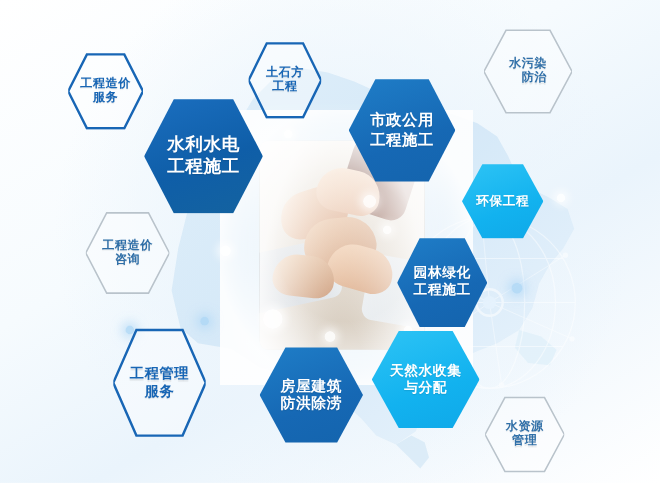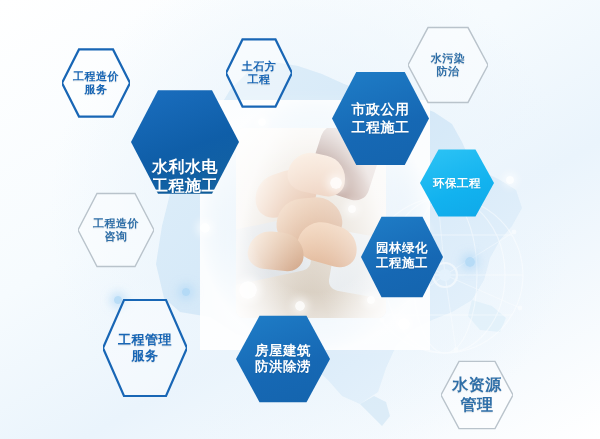--- a/index.html
+++ b/index.html
@@ -55,21 +55,21 @@
     -webkit-clip-path:polygon(25% 2%,75% 2%,100% 50%,75% 98%,25% 98%,0% 50%);
     clip-path:polygon(25% 2%,75% 2%,100% 50%,75% 98%,25% 98%,0% 50%);
   }
   .hex .lbl{
     display:block;line-height:1.22;
     font-weight:700;letter-spacing:.5px;
     white-space:pre-line;
     text-shadow:0 1px 1px rgba(0,0,0,.10);
   }
   
-  .hex.solid-deep{background:linear-gradient(160deg,#1b6fc0 0%,#0f5ea8 55%,#14639f 100%);align-items:flex-end;}
+  .hex.solid-deep{background:linear-gradient(160deg,#1b6fc0 0%,#0f5ea8 55%,#14639f 100%);}
   .hex.solid-blue{background:linear-gradient(160deg,#1f7ec8 0%,#1668b4 60%,#1464ad 100%);}
   .hex.solid-cyan{background:linear-gradient(160deg,#2ec4f5 0%,#12b2ef 60%,#0fa8e8 100%);}
   .hex.solid-deep .lbl,.hex.solid-blue .lbl,.hex.solid-cyan .lbl{color:#ffffff;}
 
   
   .hex.outline{
     clip-path:none;-webkit-clip-path:none;
     background:transparent;
   }
   .hex.outline svg{position:absolute;inset:0;width:100%;height:100%;}
@@ -177,25 +177,25 @@
         <svg viewBox="0 0 100 100" preserveAspectRatio="none">
           <polygon points="25,2 75,2 100,50 75,98 25,98 0,50" fill="rgba(255,255,255,0.40)" stroke="#1866b5" stroke-width="2.2" vector-effect="non-scaling-stroke"></polygon>
         </svg>
         <span class="lbl" style="font-size: 11px;">土石方
 工程</span>
       </div>
       <div class="hex solid-deep shadow" style="left: 131px; top: 88px; width: 108px; height: 108px;">
         <span class="lbl" style="font-size: 16px;">水利水电
 工程施工</span>
       </div>
-      <div class="hex solid-blue shadow" style="left: 332px; top: 70px; width: 97px; height: 97px;">
+      <div class="hex solid-blue shadow" style="left: 317px; top: 70px; width: 97px; height: 97px;">
         <span class="lbl" style="font-size: 14px;">市政公用
 工程施工</span>
       </div>
-      <div class="hex outline gray" style="left: 408px; top: 26px; width: 80px; height: 78px;">
+      <div class="hex outline gray" style="left: 440px; top: 26px; width: 80px; height: 78px; text-align: right;">
         <svg viewBox="0 0 100 100" preserveAspectRatio="none">
           <polygon points="25,2 75,2 100,50 75,98 25,98 0,50" fill="rgba(255,255,255,0.40)" stroke="#b9c3cb" stroke-width="1.4" vector-effect="non-scaling-stroke"></polygon>
         </svg>
         <span class="lbl" style="font-size: 11px;">水污染
 防治</span>
       </div>
       <div class="hex solid-cyan shadow" style="left: 420px; top: 148px; width: 74px; height: 70px;">
         <span class="lbl" style="font-size: 11.5px;">环保工程</span>
       </div>
       <div class="hex outline gray" style="left: 78px; top: 192px; width: 76px; height: 76px;">
@@ -213,22 +213,26 @@
         <svg viewBox="0 0 100 100" preserveAspectRatio="none">
           <polygon points="25,2 75,2 100,50 75,98 25,98 0,50" fill="rgba(255,255,255,0.40)" stroke="#1866b5" stroke-width="2.2" vector-effect="non-scaling-stroke"></polygon>
         </svg>
         <span class="lbl" style="font-size: 13px;">工程管理
 服务</span>
       </div>
       <div class="hex solid-blue shadow" style="left: 236px; top: 314px; width: 94px; height: 90px;">
         <span class="lbl" style="font-size: 13.5px;">房屋建筑
 防洪除涝</span>
       </div>
+      <div class="hex solid-cyan shadow" style="left: 338px; top: 299px; width: 98px; height: 92px;">
+        <span class="lbl" style="font-size: 12.5px;">天然水收集
+与分配</span>
+      </div>
       <div class="hex outline gray" style="left: 441px; top: 360px; width: 72px; height: 70px;">
         <svg viewBox="0 0 100 100" preserveAspectRatio="none">
           <polygon points="25,2 75,2 100,50 75,98 25,98 0,50" fill="rgba(255,255,255,0.40)" stroke="#b9c3cb" stroke-width="1.4" vector-effect="non-scaling-stroke"></polygon>
         </svg>
-        <span class="lbl" style="font-size: 16px;">水资源
+        <span class="lbl" style="font-size: 11px;">水资源
 管理</span>
       </div>
     </div>
 
 </div>
 
 </body></html>

